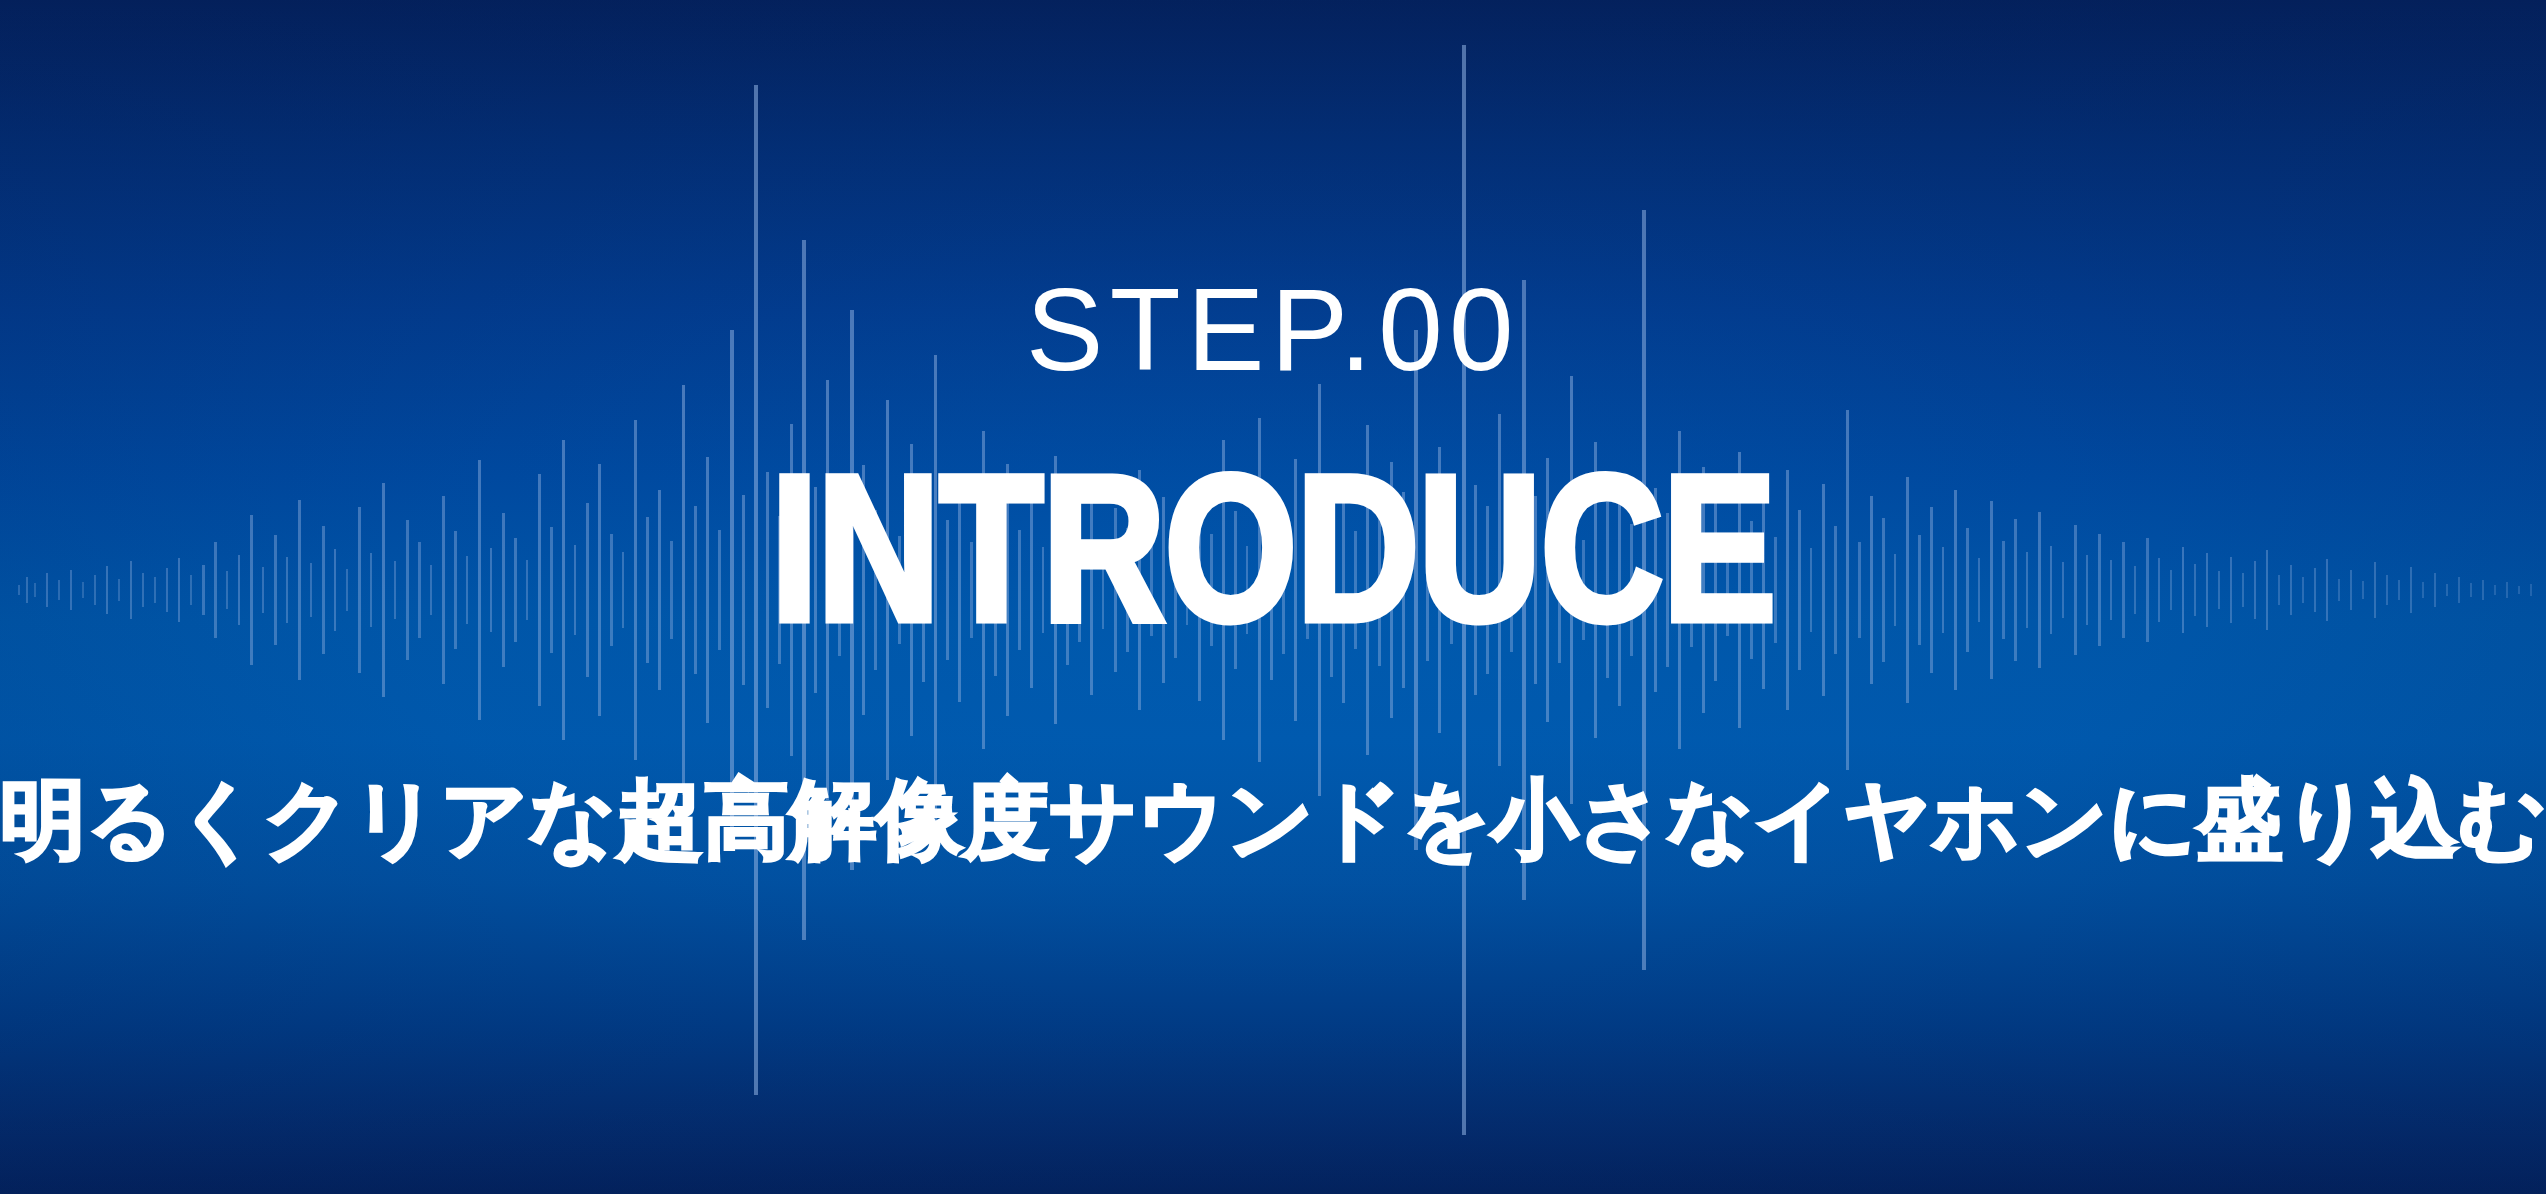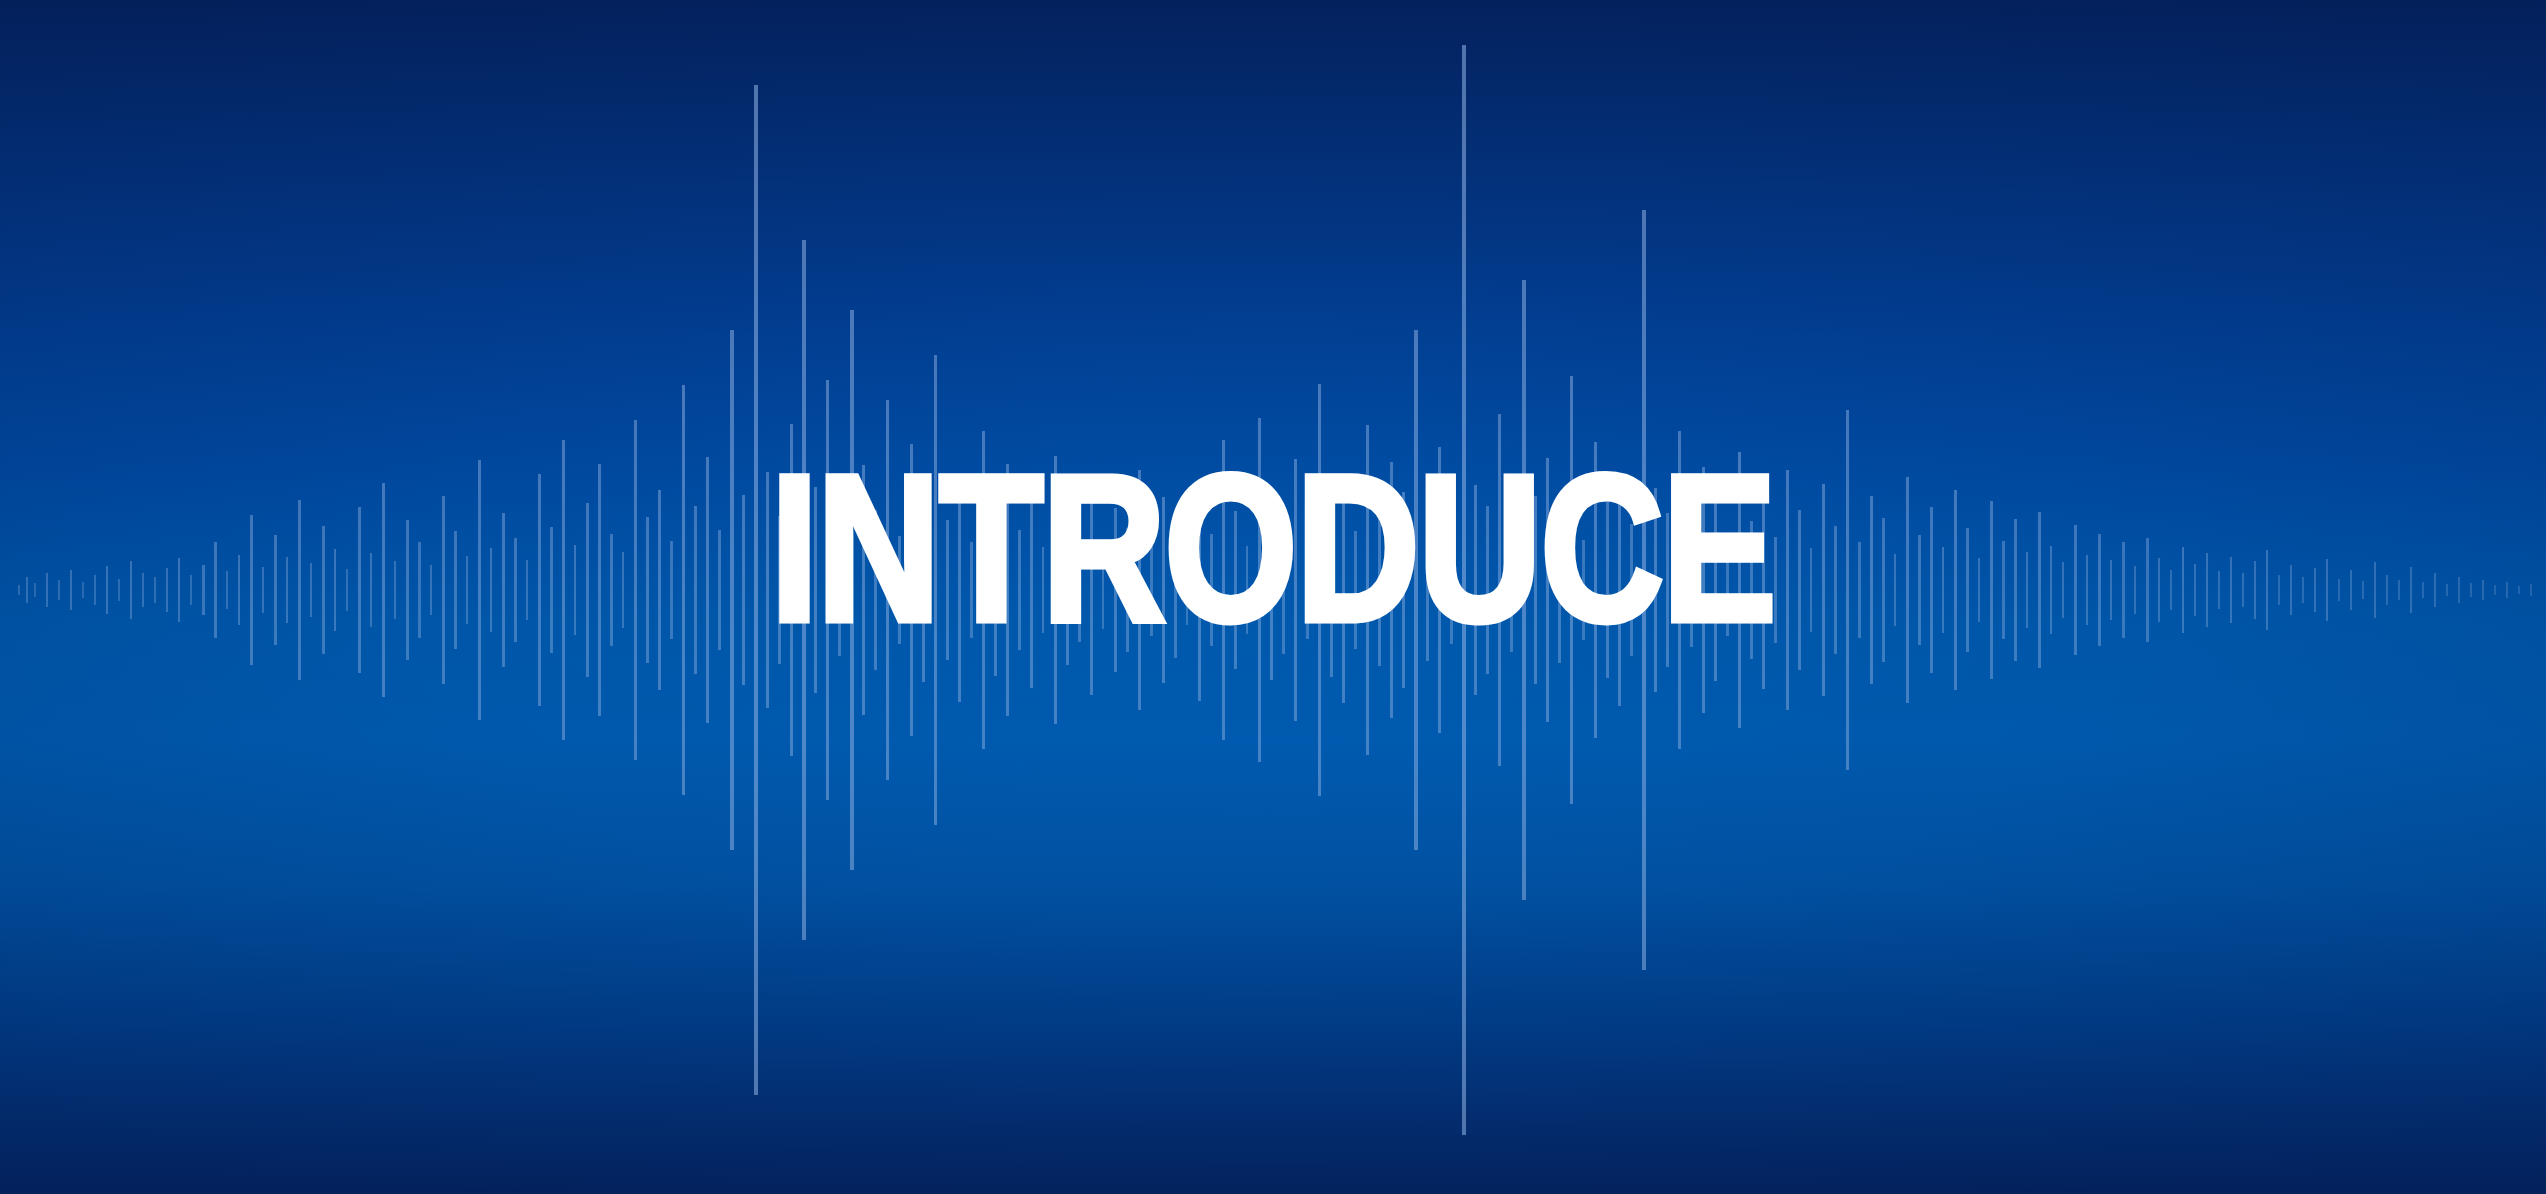--- a/index.html
+++ b/index.html
@@ -338,19 +338,21 @@
       <div class="wbar" style="left: 2470px; width: 2px; height: 14px; top: 583px; background: rgb(143, 176, 224); opacity: 0.26;"></div>
       <div class="wbar" style="left: 2482px; width: 2px; height: 20px; top: 580px; background: rgb(143, 176, 224); opacity: 0.28;"></div>
       <div class="wbar" style="left: 2494px; width: 2px; height: 10px; top: 585px; background: rgb(143, 176, 224); opacity: 0.24;"></div>
       <div class="wbar" style="left: 2506px; width: 2px; height: 16px; top: 582px; background: rgb(143, 176, 224); opacity: 0.26;"></div>
       <div class="wbar" style="left: 2518px; width: 2px; height: 8px; top: 586px; background: rgb(143, 176, 224); opacity: 0.24;"></div>
       <div class="wbar" style="left: 2530px; width: 2px; height: 12px; top: 584px; background: rgb(143, 176, 224); opacity: 0.24;"></div>
     </div>
 
   <div id="text-stack">
 
+    <div id="step-label">STEP.00</div>
 
     <div id="headline">INTRODUCE</div>
 
+    <div id="subtitle">明るくクリアな超高解像度サウンドを小さなイヤホンに盛り込む</div>
 
   </div>
 
 </div>
 
 </body></html>

